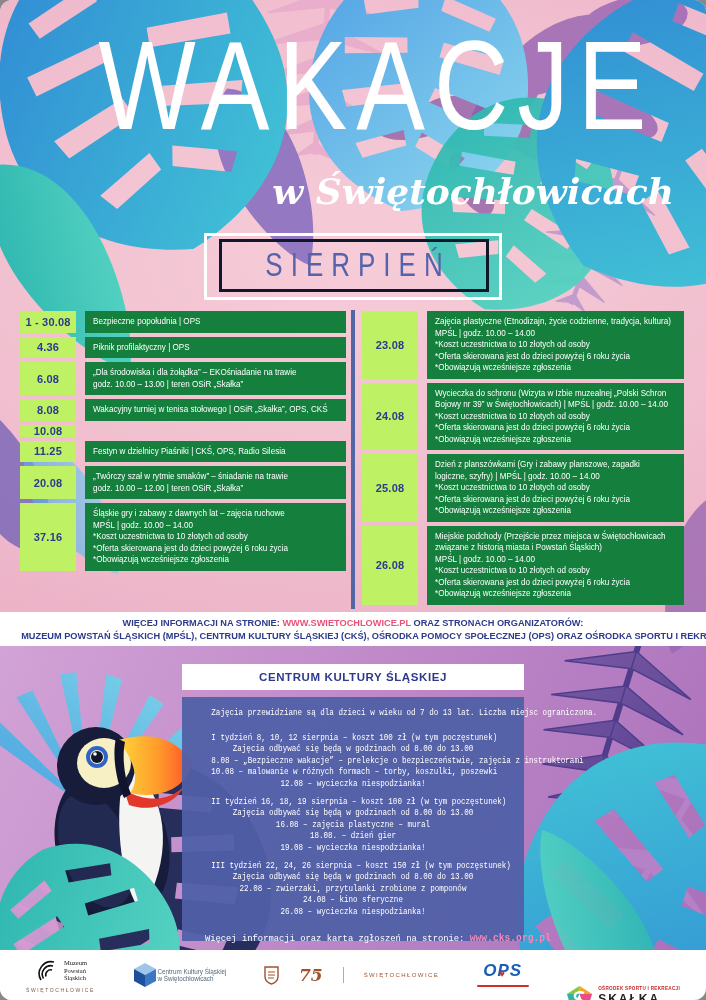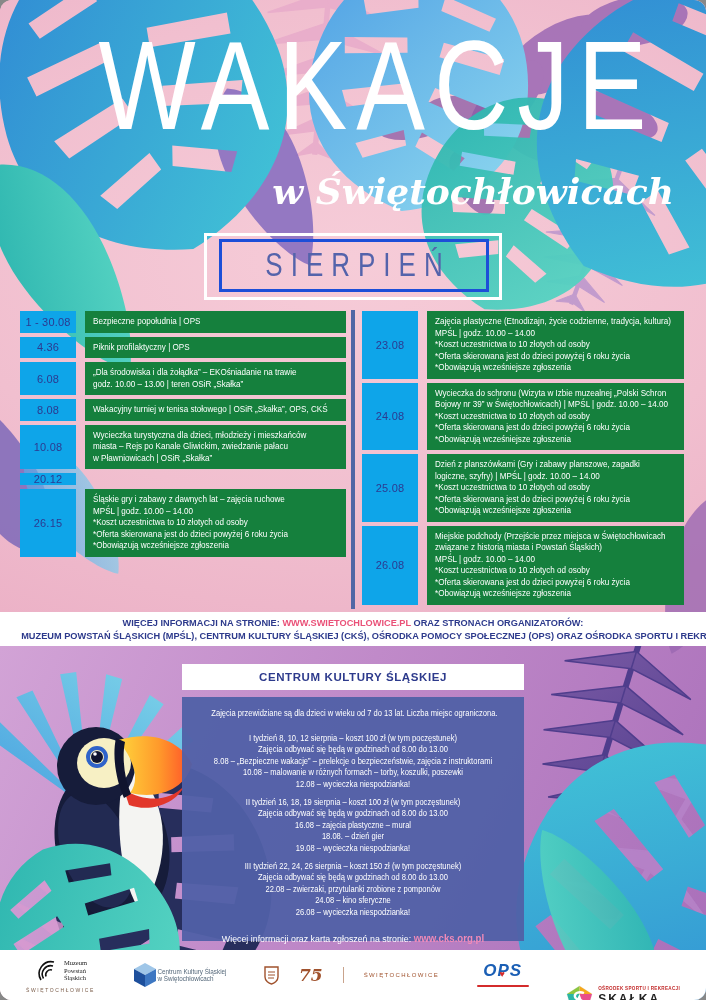--- a/index.html
+++ b/index.html
@@ -14,51 +14,51 @@
   .deco{position:absolute;left:0;top:0;width:706px;height:1000px;pointer-events:none;}
 
   
   .title{position:absolute;top:20px;left:0;width:706px;padding-left:48px;box-sizing:border-box;
          text-align:center;color:#fff;font-size:103px;line-height:1.05;font-weight:400;
          letter-spacing:9px;transform:scaleY(1.22);transform-origin:50% 0;}
   .subtitle{position:absolute;top:170px;left:0;width:706px;padding-left:240px;box-sizing:border-box;
          text-align:center;color:#fff;font-family:"DejaVu Serif",serif;font-style:italic;
          font-weight:bold;font-size:36px;}
   .month-outer{position:absolute;left:204px;top:233px;width:292px;height:61px;border:3px solid #fff;}
-  .month-inner{position:absolute;left:219px;top:239px;width:264px;height:47px;border:3px solid #1d4ed8;
+  .month-inner{position:absolute;left:219px;top:239px;width:264px;height:47px;border:3px solid #0f172a;
          display:flex;align-items:center;justify-content:center;background:transparent;}
   .month-text{color:#5463ab;font-size:26px;letter-spacing:8px;font-weight:400;
          transform:scaleY(1.25);padding-left:8px;}
 
   
   .vline{position:absolute;left:351px;top:310px;width:4px;height:299px;background:#5066a5;}
   .col{position:absolute;top:311px;display:flex;flex-direction:column;gap:4px;}
   .col-left{left:20px;width:326px;}
   .col-right{left:362px;width:322px;}
   .event{display:flex;gap:9px;align-items:stretch;}
-  .event-date{flex:0 0 56px;background:#0ea5e9;display:flex;align-items:center;justify-content:center;
-         color:#2c3a90;font-weight:400;font-size:11px;letter-spacing:0.2px;}
+  .event-date{flex:0 0 56px;background:#bef264;display:flex;align-items:center;justify-content:center;
+         color:#2c3a90;font-weight:700;font-size:11px;letter-spacing:0.2px;}
   .event-bar{flex:1;background:#15803d;color:#fff;padding:5px 8px;font-size:9px;line-height:11.5px;min-width:0;}
   .ln{white-space:nowrap;transform:scaleX(0.9);transform-origin:0 50%;}
 
   
   .banner{position:absolute;left:0;top:612px;width:706px;height:34px;background:#fff;
          display:flex;flex-direction:column;justify-content:center;text-align:center;
          color:#2d3a8c;font-weight:700;}
   .banner .b1{font-size:9.8px;line-height:13px;}
   .banner .b2{font-size:9.8px;line-height:13px;}
   .bcond{display:block;white-space:nowrap;transform:scaleX(0.94);transform-origin:50% 50%;}
   .banner .url{color:#ea5178;}
 
   
   .cks-header{position:absolute;left:182px;top:664px;width:342px;height:26px;background:#fff;
          color:#2d3a8c;font-weight:700;font-size:11.5px;letter-spacing:0.6px;
          display:flex;align-items:center;justify-content:center;}
   .cks-box{position:absolute;left:182px;top:697px;width:342px;height:244px;
-         background:rgba(80,96,166,0.95);color:#fff;box-sizing:border-box;padding:11px 10px 24px;}
+         background:rgba(80,96,166,0.95);color:#fff;box-sizing:border-box;padding:11px 10px 24px;font-family:Liberation Mono, monospace;}
   .cln{white-space:nowrap;transform:scaleX(0.88);transform-origin:50% 50%;text-align:center;
          font-size:8.6px;line-height:11.6px;}
   .cks-intro{margin-bottom:13px;}
   .week{margin-bottom:6px;}
   .cks-footer{margin-top:13px;text-align:center;font-size:9.6px;white-space:nowrap;
          transform:scaleX(0.92);transform-origin:50% 50%;}
   .cks-footer .url{color:#f08ab8;font-weight:700;font-size:10.5px;}
 
   
   .logos{position:absolute;left:0;top:950px;width:706px;height:50px;background:#fff;
@@ -217,31 +217,36 @@
         </div>
       </div>
       <div class="event">
         <div class="event-date">8.08</div>
         <div class="event-bar">
           <div class="ln">Wakacyjny turniej w tenisa stołowego | OSiR „Skałka”, OPS, CKŚ</div>
         </div>
       </div>
       <div class="event">
         <div class="event-date">10.08</div>
-        <div class="event-bar">
-          <div class="ln">Wycieczka turystyczna dla dzieci, młodzieży i mieszkańców</div>
-          <div class="ln">miasta – Rejs po Kanale Gliwickim, zwiedzanie pałacu</div>
-          <div class="ln">w Pławniowicach | OSiR „Skałka”</div>
-        </div>
-      </div>
-      <div class="event">
-        <div class="event-date">20.12</div>
-      </div>
-      <div class="event">
-        <div class="event-date">26.15</div>
+      </div>
+      <div class="event">
+        <div class="event-date">11.25</div>
+        <div class="event-bar">
+          <div class="ln">Festyn w dzielnicy Piaśniki | CKŚ, OPS, Radio Silesia</div>
+        </div>
+      </div>
+      <div class="event">
+        <div class="event-date">20.08</div>
+        <div class="event-bar">
+          <div class="ln">„Twórczy szał w rytmie smaków” – śniadanie na trawie</div>
+          <div class="ln">godz. 10.00 – 12.00 | teren OSiR „Skałka”</div>
+        </div>
+      </div>
+      <div class="event">
+        <div class="event-date">37.16</div>
         <div class="event-bar">
           <div class="ln">Śląskie gry i zabawy z dawnych lat – zajęcia ruchowe</div>
           <div class="ln">MPŚL | godz. 10.00 – 14.00</div>
           <div class="ln">*Koszt uczestnictwa to 10 złotych od osoby</div>
           <div class="ln">*Oferta skierowana jest do dzieci powyżej 6 roku życia</div>
           <div class="ln">*Obowiązują wcześniejsze zgłoszenia</div>
         </div>
       </div>
     </div>
   <div class="col col-right" id="col-right">

